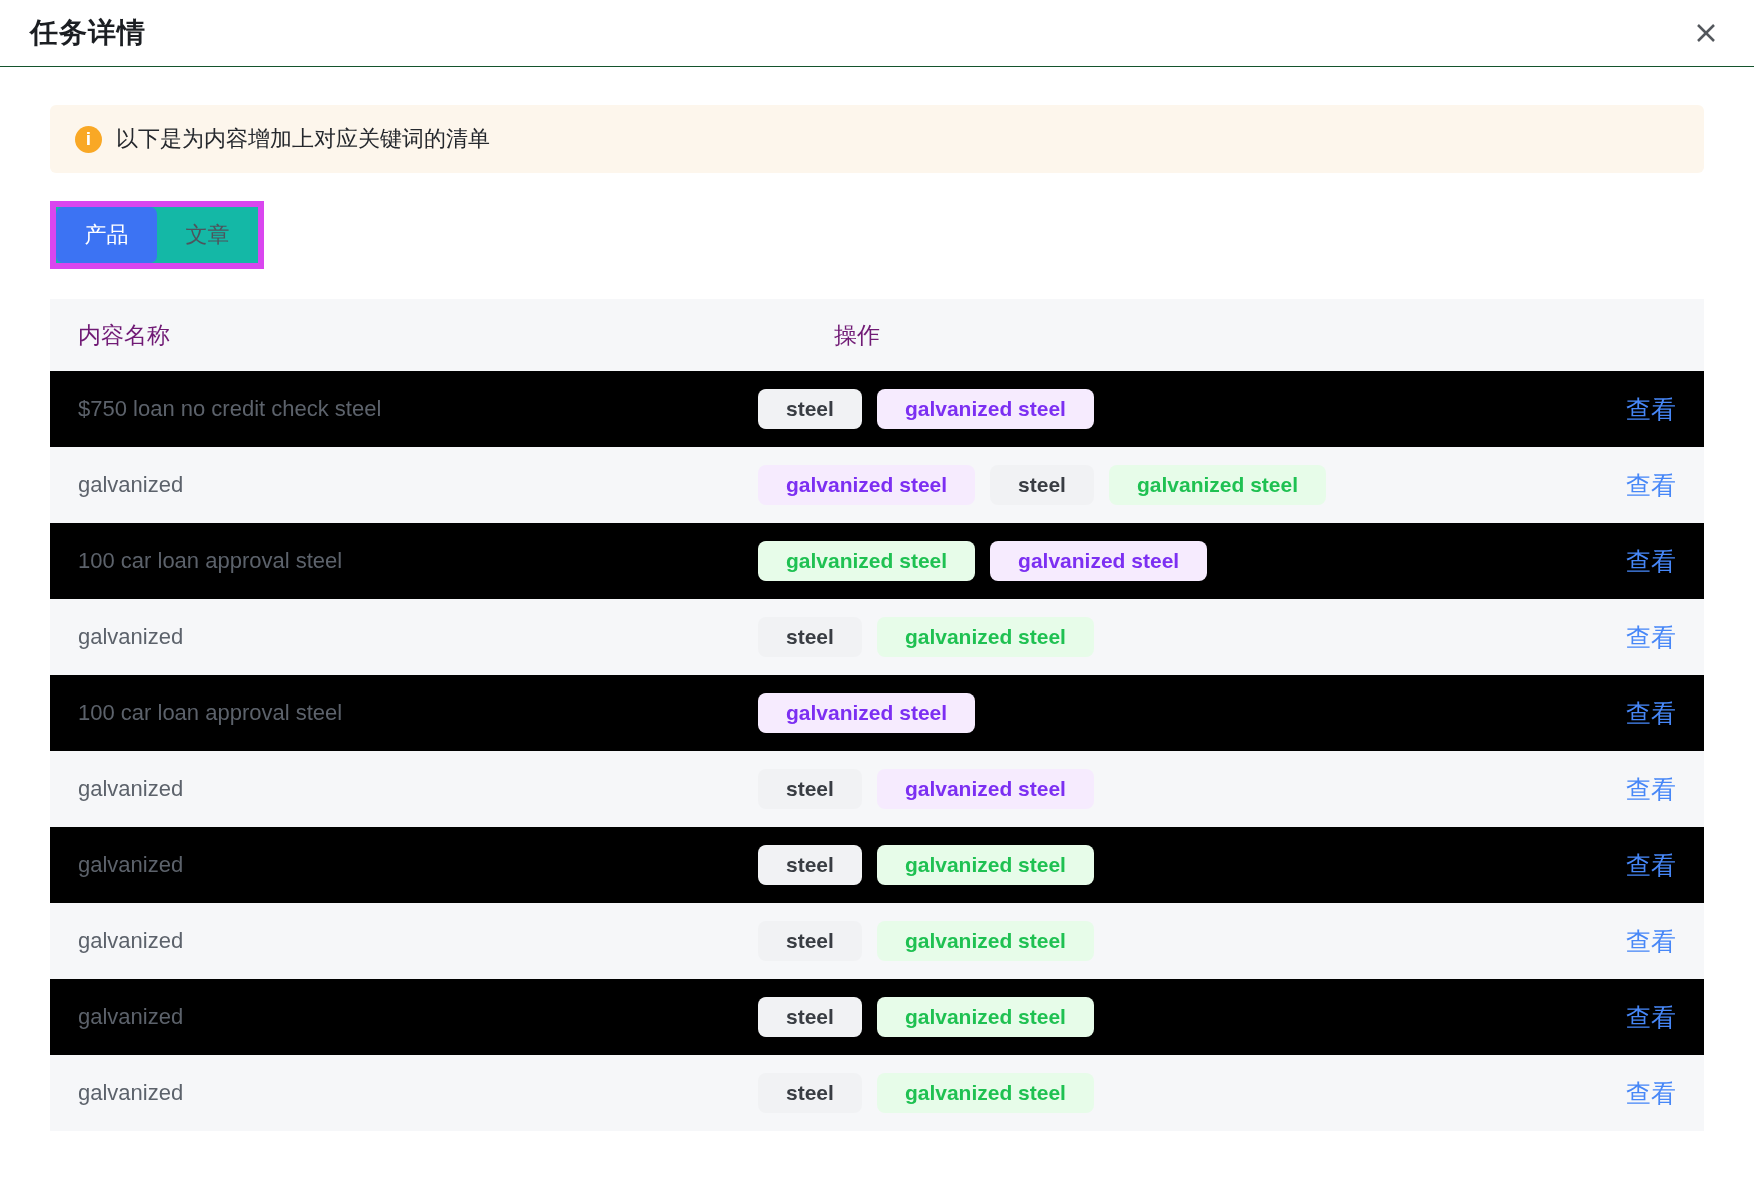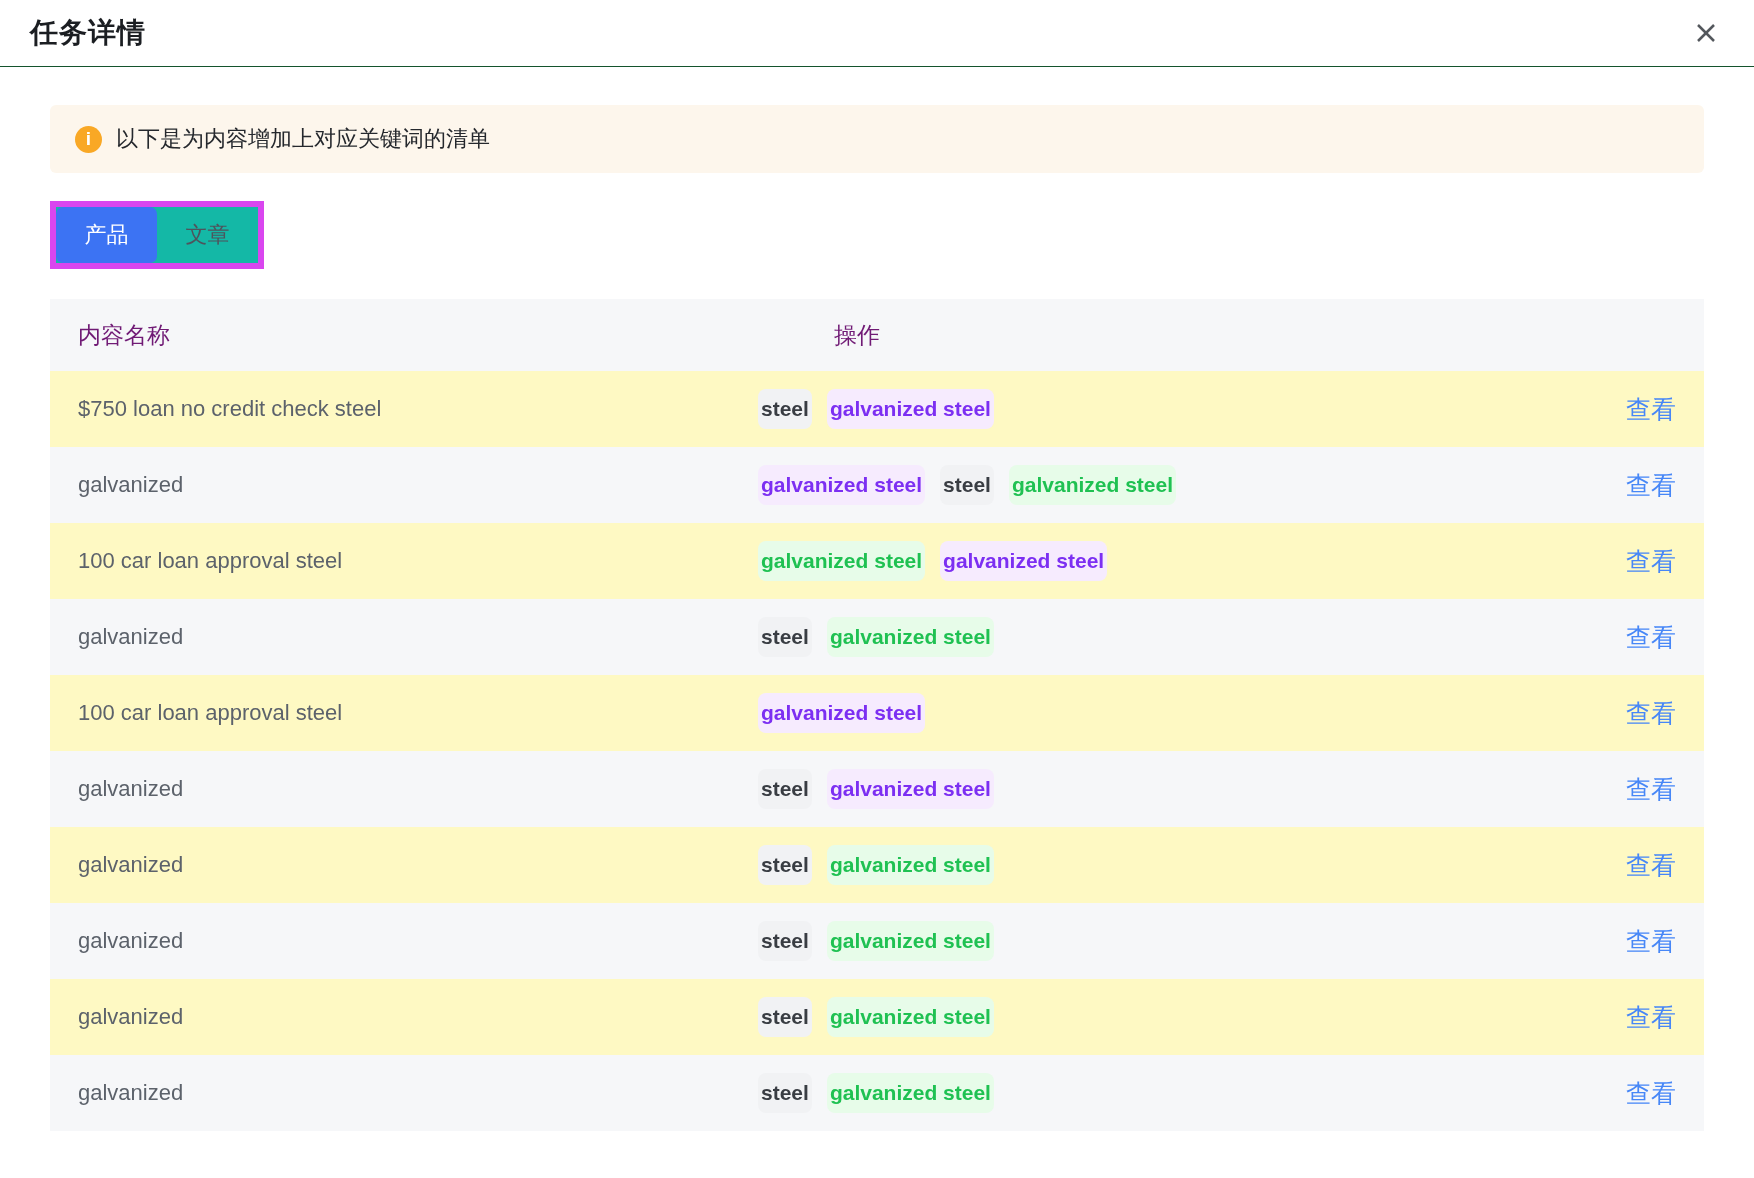--- a/index.html
+++ b/index.html
@@ -58,29 +58,29 @@
   .tab.active{background:var(--accent);color:#ffffff;}
   
   .table{margin-top:30px;}
   .t-header{
     display:flex;align-items:center;height:72px;
     background:var(--stripe);
     font-size:23px;color:#701a75;
   }
   .t-row{
     display:flex;align-items:center;height:76px;
-    font-size:22px;color:#5c626b;background:#fef9c3;
+    font-size:22px;color:#5c626b;background:#000000;
   }
   .t-row.striped{background:var(--stripe);}
   .col-name{width:708px;padding-left:28px;flex:0 0 auto;
     white-space:nowrap;overflow:hidden;text-overflow:ellipsis;}
   .col-kw{flex:1 1 auto;display:flex;align-items:center;gap:15px;overflow:hidden;}
   .col-action{width:150px;flex:0 0 auto;padding-right:28px;text-align:right;}
   .tag{
-    height:40px;line-height:40px;padding:0 3px;border-radius:8px;
+    height:40px;line-height:40px;padding:0 28px;border-radius:8px;
     font-size:21px;font-weight:bold;white-space:nowrap;flex:0 0 auto;
   }
   .tag.gray  {background:var(--tag-gray-bg);  color:var(--tag-gray-text);}
   .tag.purple{background:var(--tag-purple-bg);color:var(--tag-purple-text);}
   .tag.green {background:var(--tag-green-bg); color:var(--tag-green-text);}
   .view-link{color:var(--link);cursor:pointer;font-size:25px;}
 </style>
 </head>
 <body>
 

